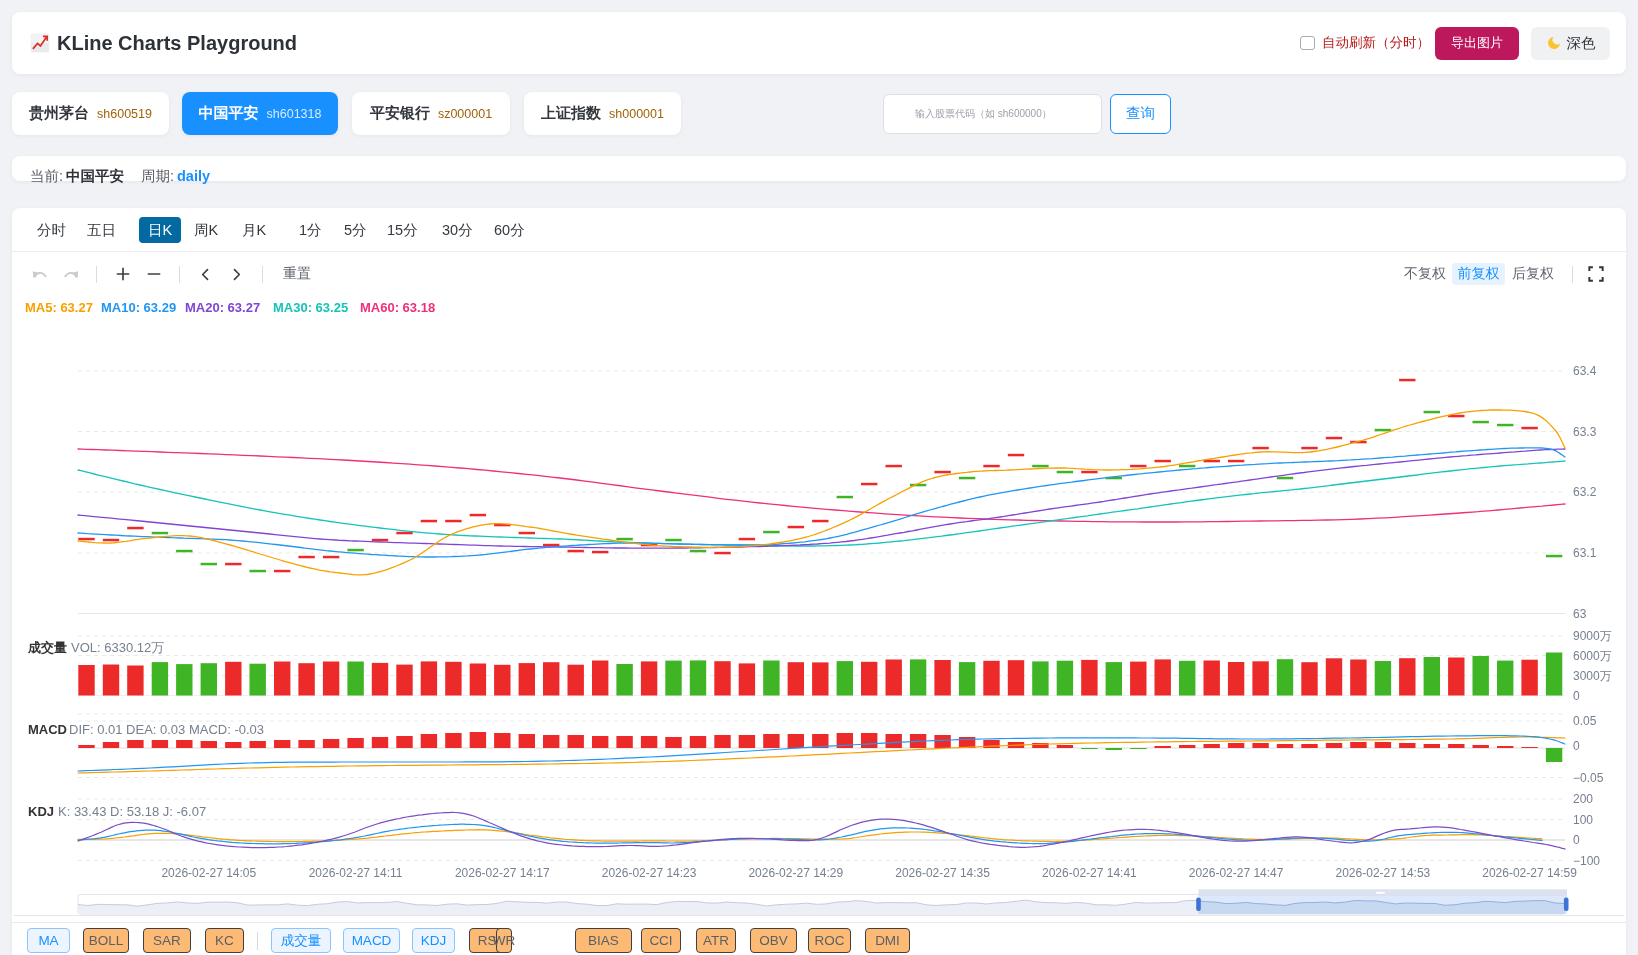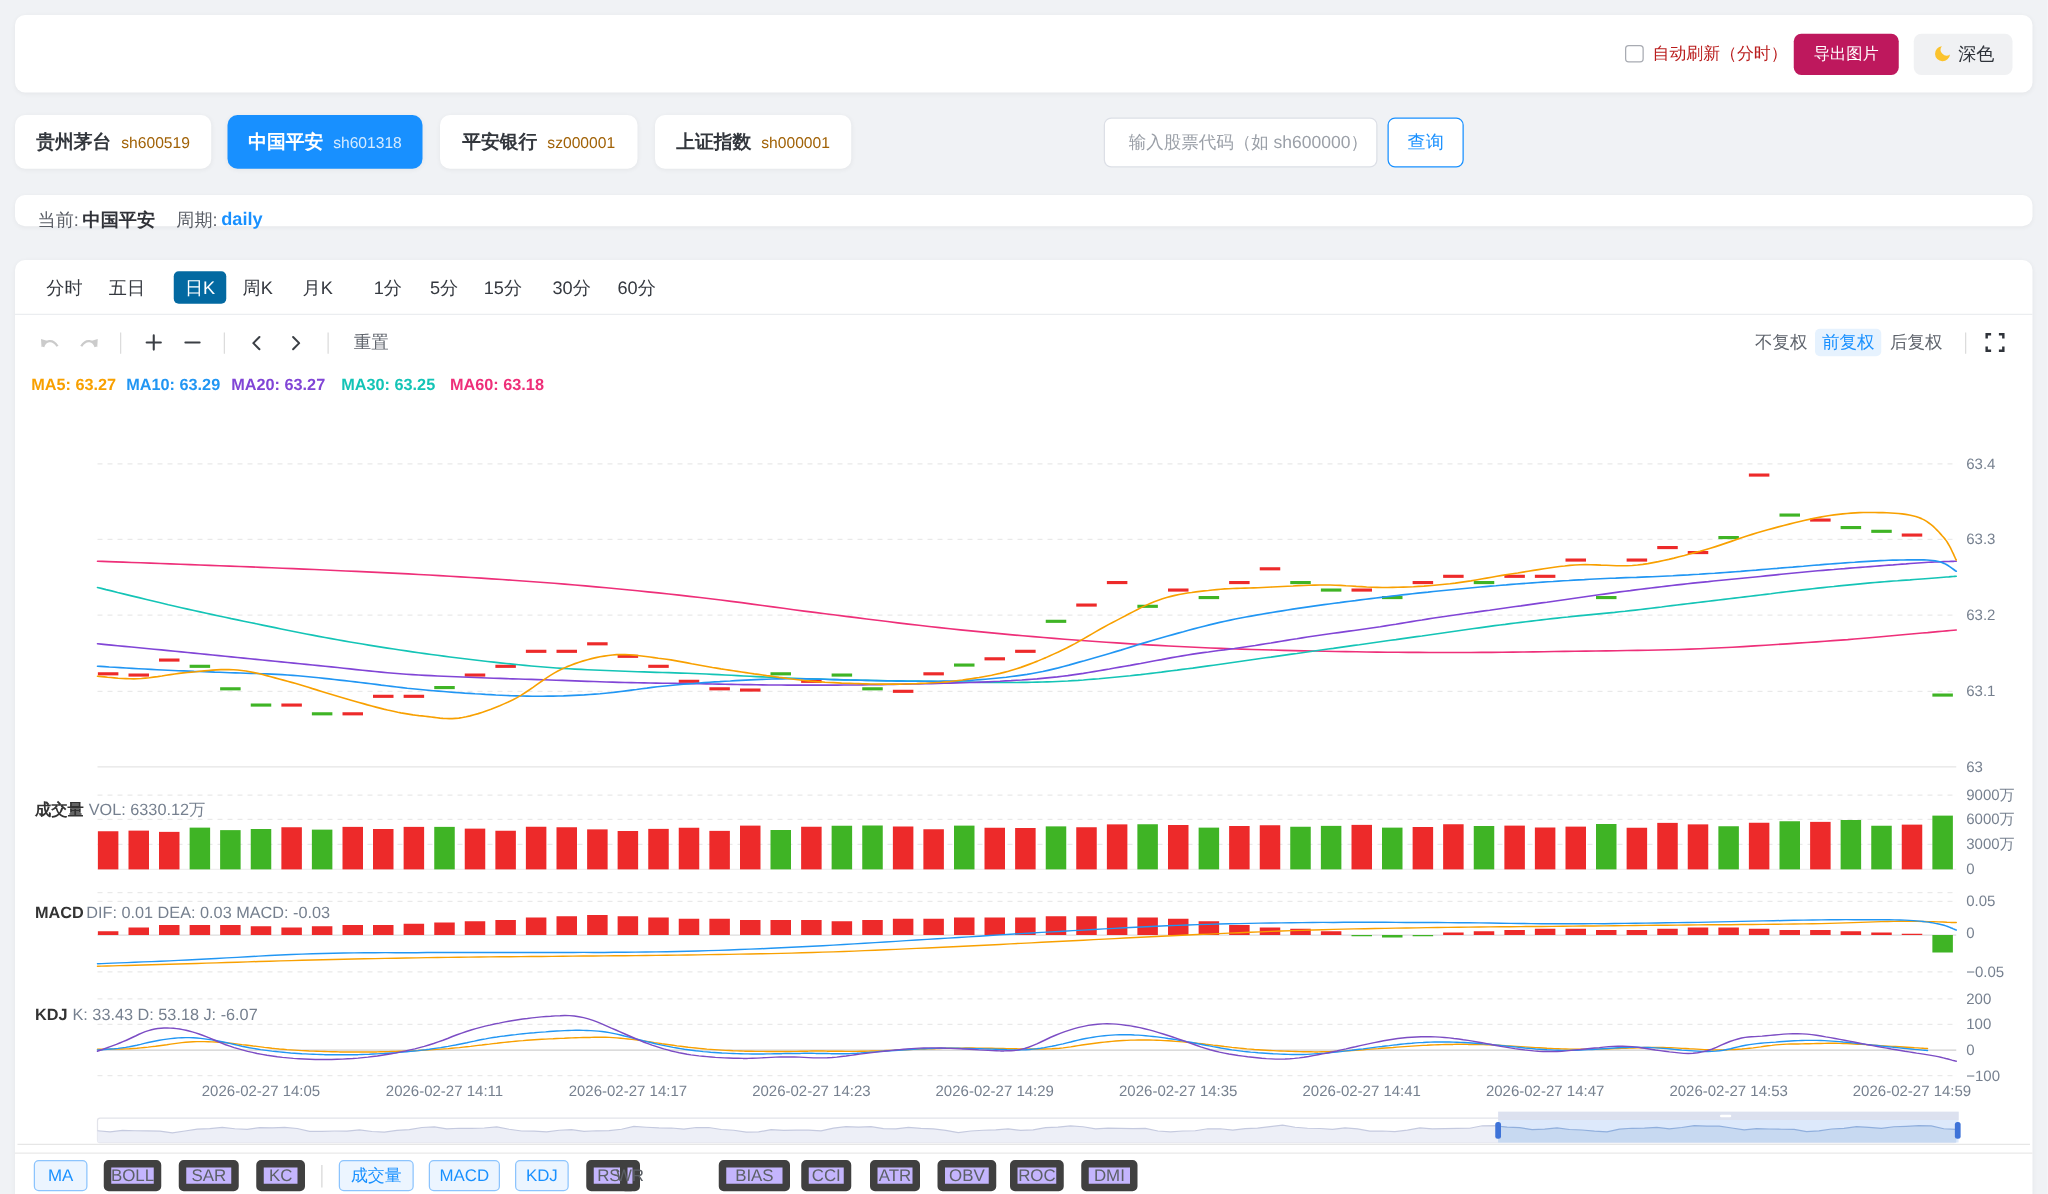--- a/index.html
+++ b/index.html
@@ -10,41 +10,50 @@
 .chklab{position:absolute;left:1310px;top:0;height:62px;display:flex;align-items:center;font-size:13.5px;color:#b91c1c}
 .btn-blue{position:absolute;left:1423px;top:14.5px;width:84px;background:#be185d;color:#fff;font-size:13px;border-radius:6px;height:33px;display:flex;align-items:center;justify-content:center}
 .btn-gray{position:absolute;left:1519px;top:14.5px;width:79px;background:#f0f1f3;color:#2f333a;font-size:14.5px;border-radius:6px;height:33px;display:flex;align-items:center;justify-content:center;gap:5px}
 .stockrow{position:absolute;left:12px;top:92px;height:43px;width:1614px}
 .stock{position:absolute;top:0;height:43px;border-radius:8px;background:#fff;box-shadow:0 1px 4px rgba(0,0,0,.05);display:flex;align-items:center;justify-content:center}
 .stock .nm{font-size:15px;font-weight:bold;color:#33373d}
 .stock .cd{font-size:12.5px;color:#a16207;margin-left:8px}
 .stock.sel{background:#1890FF}
 .stock.sel .nm{color:#fff}
 .stock.sel .cd{color:rgba(255,255,255,.82)}
-.sinput{position:absolute;left:871px;top:1.5px;width:219px;height:40px;border:1px solid #dcdfe6;border-radius:6px;background:#fff;display:flex;align-items:center;padding-left:19px;font-size:14px;color:#9ba0a8}
+.sinput{position:absolute;left:871px;top:1.5px;width:219px;height:40px;border:1px solid #dcdfe6;border-radius:6px;background:#fff;display:flex;align-items:center;padding-left:31px;font-size:10px;color:#9ba0a8}
 .qbtn{position:absolute;left:1098px;top:1.5px;width:61px;height:40px;border:1.5px solid #1890FF;border-radius:6px;background:#fff;color:#1890FF;font-size:14.5px;display:flex;align-items:center;justify-content:center}
 .infobar{position:absolute;left:12px;top:156px;width:1614px;height:25px;font-size:14.5px;color:#5a5e66}
 .infobar span{position:absolute;top:0;height:40px;display:flex;align-items:center}
 .chartcard{position:absolute;left:12px;top:208px;width:1614px;height:760px;background:#fff;border-radius:8px;box-shadow:0 1px 4px rgba(0,0,0,.05)}
 .tabs{position:relative;height:44px;border-bottom:1px solid #ebedf0}
 .tab{position:absolute;top:0;height:44px;display:flex;align-items:center;font-size:14.5px;color:#34383f}
 .tab.pill{top:9px;height:26px;background:#0369a1;color:#fff;border-radius:4px;width:42px;justify-content:center}
 .toolbar{position:relative;height:44px;font-size:14px;color:#5f646c}
 .titem{position:absolute;top:0;height:44px;display:flex;align-items:center;justify-content:center}
 .tsep{position:absolute;top:13.5px;width:1px;height:17px;background:#dcdcdc}
 .fq{position:absolute;top:0;height:44px;display:flex;align-items:center}
 .fqsel{position:absolute;left:1440px;top:11px;width:53px;height:22px;background:#E6F2FE;color:#1890FF;border-radius:4px;display:flex;align-items:center;justify-content:center}
 .chartarea{position:relative;height:626px}
 .footer{position:relative;height:46px;border-top:1px solid #e9e9e9}
-.ind{position:absolute;top:5px;height:25px;border-radius:4px;background:#c4b5fd;color:#5c6066;font-size:13.5px;display:flex;align-items:center;justify-content:center;border:6px solid #404040}
+.ind{position:absolute;top:5px;height:25px;border-radius:4px;background:#fdba74;color:#5c6066;font-size:13.5px;display:flex;align-items:center;justify-content:center;border:1px solid #404040}
 .ind.sel{background:#ECF5FF;border:1px solid #8CC4FD;color:#1890FF}
 .isep{position:absolute;left:245px;top:9px;width:1px;height:18px;background:#d8d8d8}
 </style></head>
 <body>
 <div class="card header">
+  <div class="title">
+      <svg width="20" height="20" viewBox="0 0 24 24">
+        <rect x="1" y="1" width="22" height="22" rx="2" fill="#e8eaec"></rect>
+        <rect x="1" y="1" width="22" height="11" rx="2" fill="#f2f3f5"></rect>
+        <path d="M3.5 19 L9 12.5 L12.5 15.5 L20 4.5" fill="none" stroke="#d93025" stroke-width="2.1"></path>
+        <path d="M20.6 9.3 L20.6 4 L15.5 4" fill="none" stroke="#d93025" stroke-width="2.1"></path>
+      </svg>
+      <span>KLine Charts Playground</span>
+    </div>
   <div class="chk"></div>
     <div class="chklab">自动刷新（分时）</div>
   <div class="btn-blue">导出图片</div>
   <div class="btn-gray">
       <svg width="16" height="16" viewBox="0 0 24 24">
         <path d="M21 12.79A9 9 0 1 1 11.21 3 7 7 0 0 0 21 12.79Z" fill="#FBC32D"></path>
       </svg>
       <span>深色</span>
     </div>
 </div>

